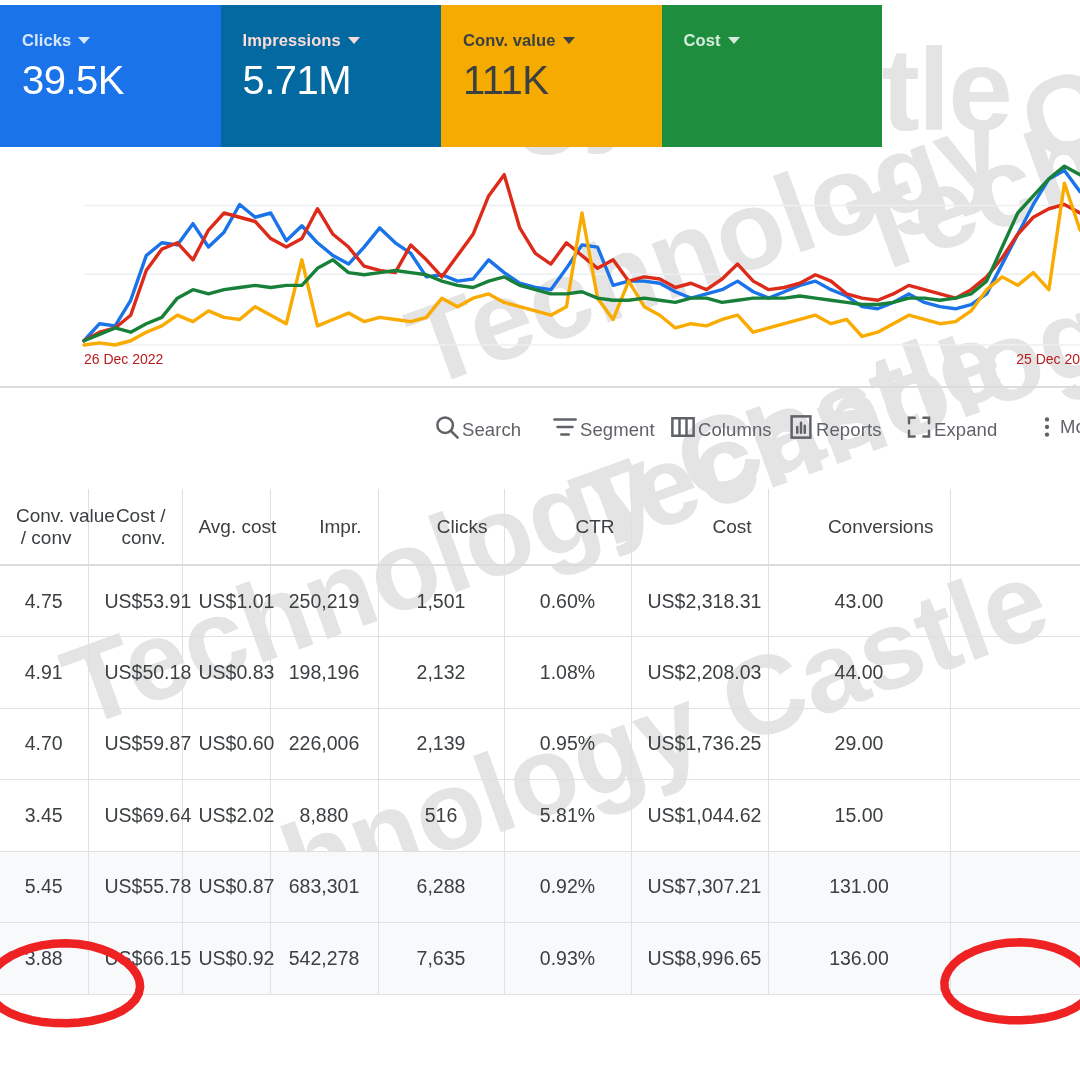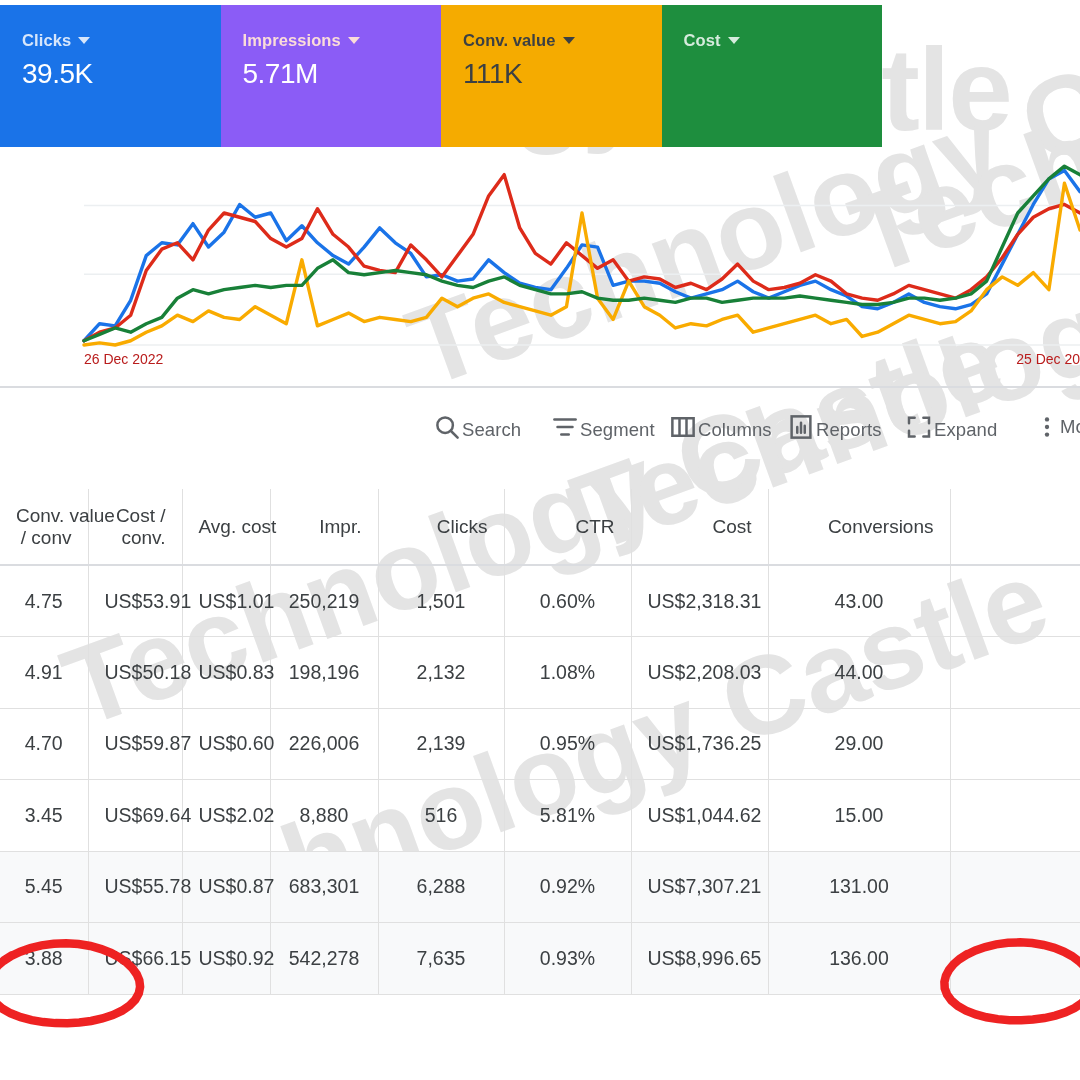--- a/index.html
+++ b/index.html
@@ -46,24 +46,24 @@
     display: flex; align-items: center; gap: 7px;
   }
   .caret {
     width: 0; height: 0;
     border-left: 6px solid transparent;
     border-right: 6px solid transparent;
     border-top: 7px solid currentColor;
     display: inline-block;
   }
   .card-value {
-    font-size: 28px; font-weight: 400; margin-top: 8px; letter-spacing: -.5px;
+    font-size: 40px; font-weight: 400; margin-top: 8px; letter-spacing: -.5px;
   }
   .card.blue   { background: #1a73e8; color: #ffffff; }
-  .card.red    { background: #8b5cf6; color: #ffffff; }
+  .card.red    { background: #0369a1; color: #ffffff; }
   .card.yellow { background: #f5ab00; color: #3c4043; }
   .card.green  { background: #1e8e3e; color: #ffffff; }
   .card.blue   .card-label { color: #d7e6fb; }
   .card.red    .card-label { color: #fbdcd9; }
   .card.yellow .card-label { color: #3c4043; }
   .card.green  .card-label { color: #d6ecdd; }
 
   
   .chart-panel {
     position: absolute; top: 147px; left: 0;

